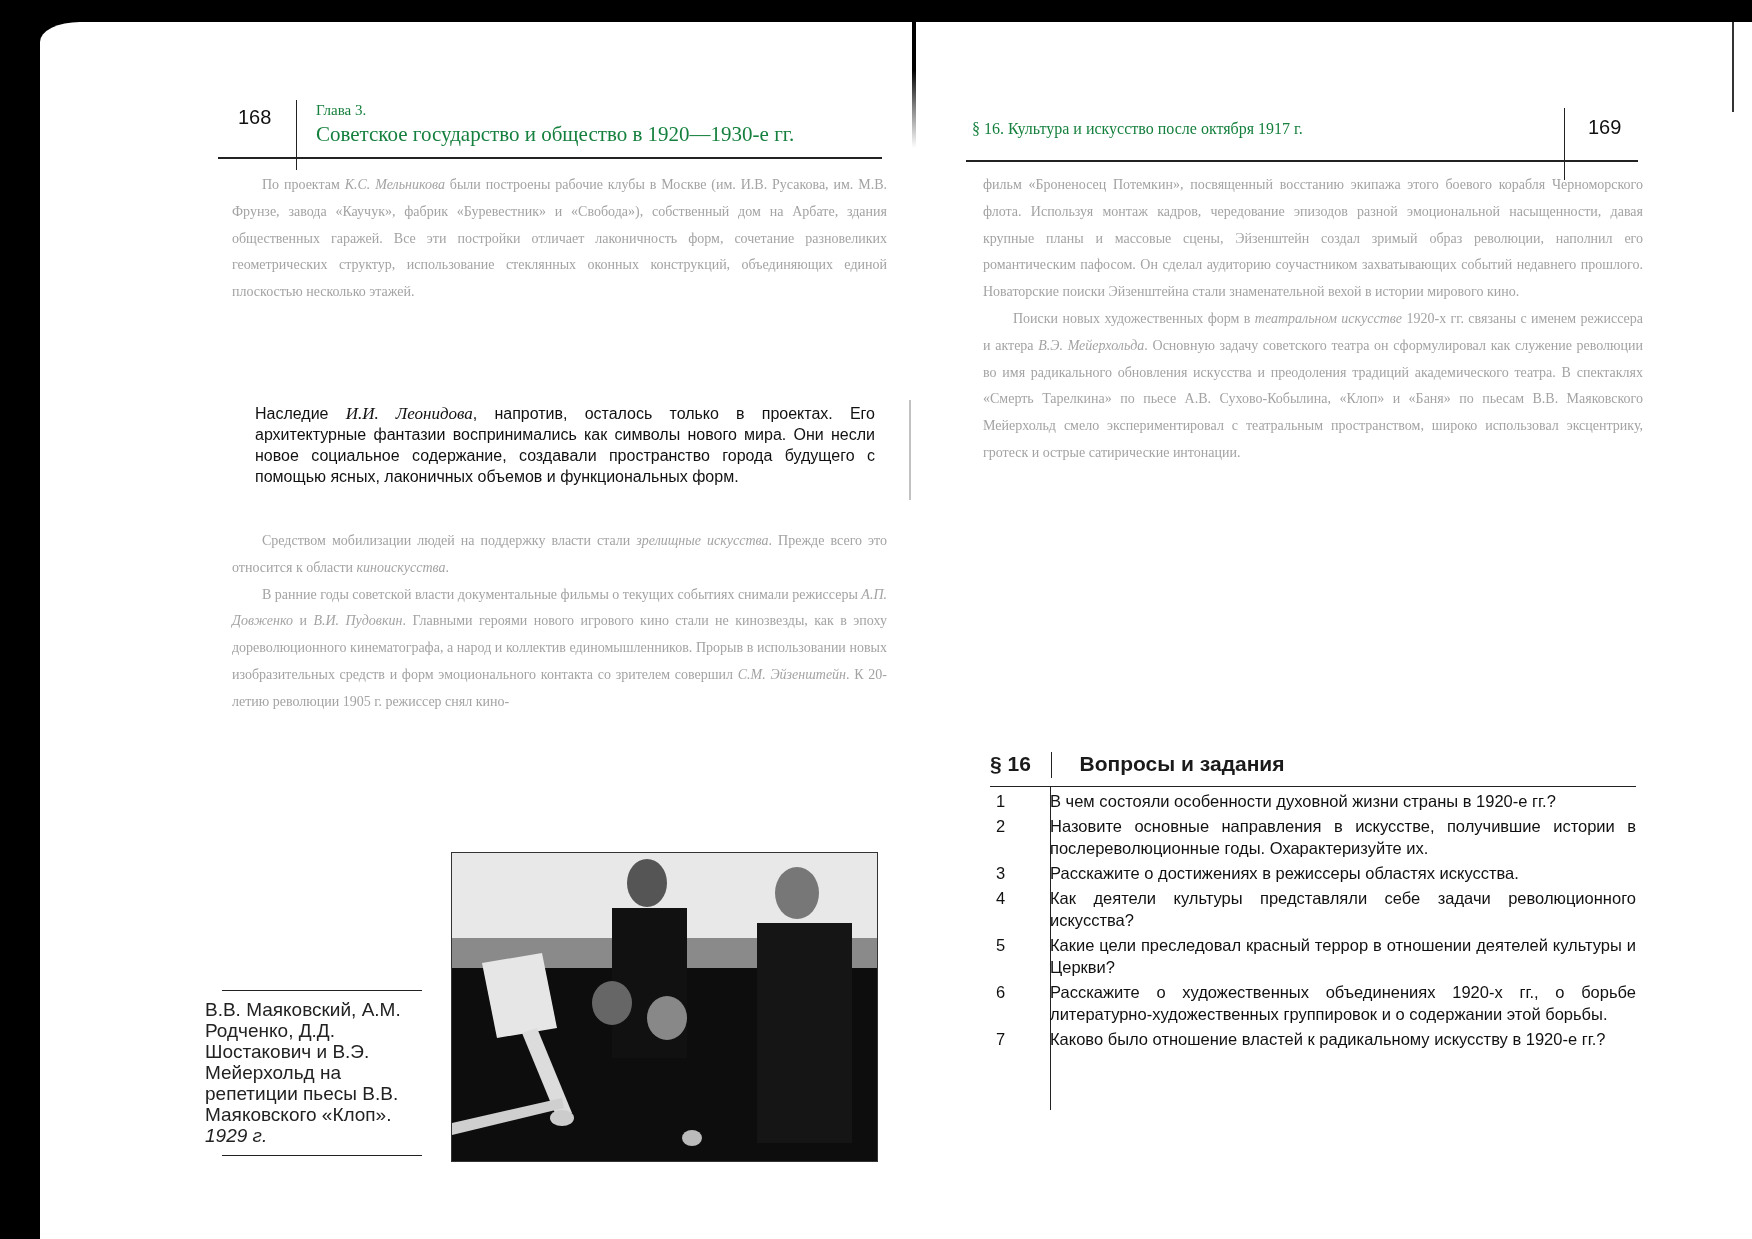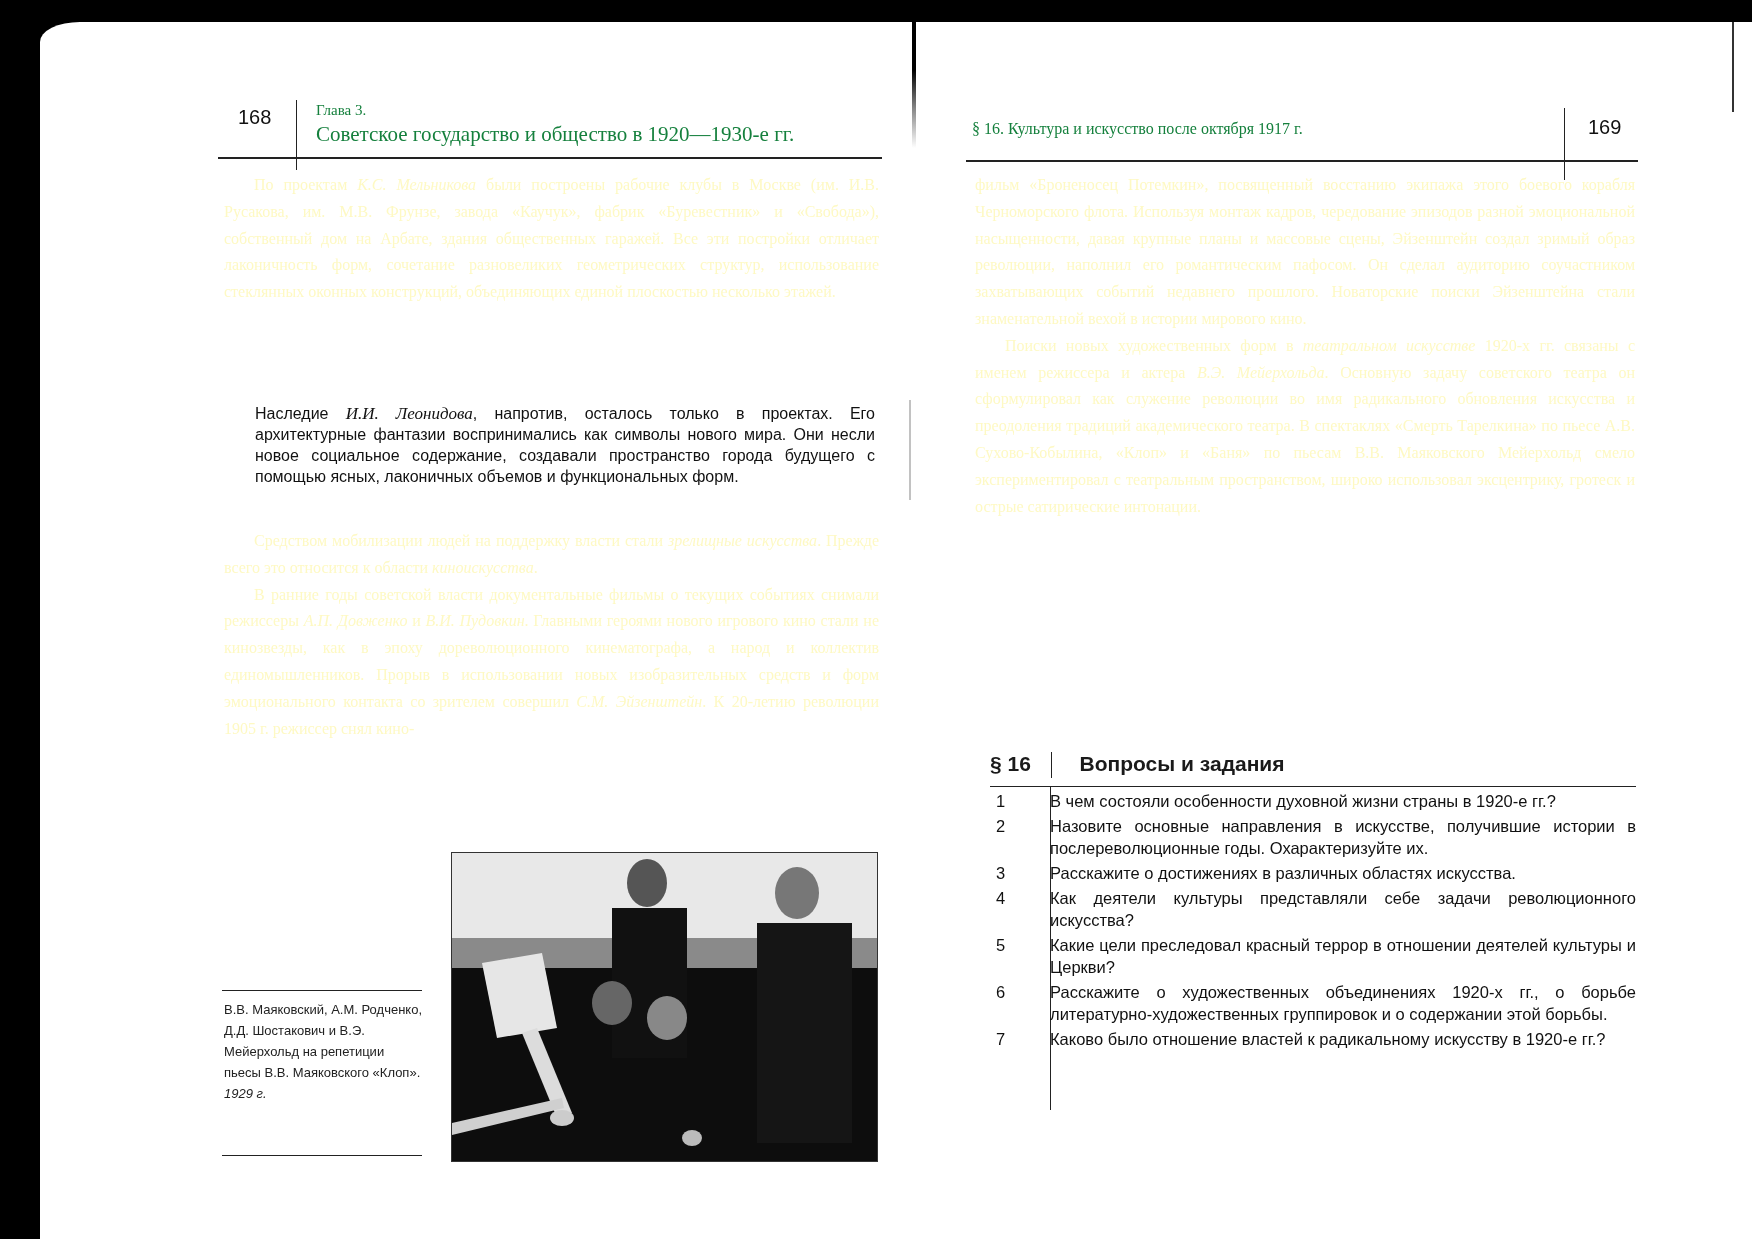--- a/index.html
+++ b/index.html
@@ -13,30 +13,30 @@
            background:linear-gradient(#000, #000 40%, #888 70%, transparent); }
   .spine2 { position:absolute; left:909px; top:400px; width:2px; height:100px; background:#999; opacity:.6; }
   .rightedge { position:absolute; left:1732px; top:22px; width:2px; height:90px; background:#333; }
 
   .header { position:absolute; font-family:"Liberation Serif", serif; }
   .pnum { position:absolute; font-family:"Liberation Sans", sans-serif; font-size:20px; color:#111; }
   .hdr-small { font-size:15px; color:#15803d; line-height:21px; }
   .rule { position:absolute; height:2px; background:#222; }
   .vrule { position:absolute; width:1px; background:#222; }
 
-  .col { position:absolute; font-size:16px; line-height:26.8px; text-align:justify; color:#fef9c3; }
+  .col { position:absolute; font-size:14px; line-height:26.8px; text-align:justify; color:#a3a3a3;margin-left:8px; }
   .col p { margin:0; text-indent:30px; }
   .col p.noind { text-indent:0; }
   .col i { font-style:italic; }
 
   .inset { position:absolute; left:255px; top:403px; width:620px; font-family:"Liberation Sans", sans-serif;
            font-size:16px; line-height:21px; color:#111; text-align:justify; }
 
-  .caption { position:absolute; left:224px; top:999px; width:200px; font-family:"Liberation Sans", sans-serif;
-             font-size:13px; line-height:21px; color:#222; }
+  .caption { position:absolute; left:205px; top:999px; width:200px; font-family:"Liberation Sans", sans-serif;
+             font-size:19px; line-height:21px; color:#222; }
   .photo { position:absolute; left:451px; top:852px; width:425px; height:308px; background:#0b0b0b; overflow:hidden; border:1px solid #333; }
 
   .qhead { position:absolute; left:990px; top:752px; font-family:"Liberation Sans", sans-serif; font-weight:bold; font-size:21px; }
   .qtable { position:absolute; left:990px; top:790px; width:646px; font-family:"Liberation Sans", sans-serif;
             font-size:16.5px; line-height:22px; color:#111; }
   .qrow { display:flex; }
   .qnum { width:60px; padding-left:6px; box-sizing:border-box; }
   .qtext { flex:1; text-align:justify; }
 </style>
 </head>
@@ -111,21 +111,21 @@
     <div class="qrow" style="margin-bottom: 3px;">
       <div class="qnum">1</div>
       <div class="qtext">В чем состояли особенности духовной жизни страны в 1920-е гг.?</div>
     </div>
     <div class="qrow" style="margin-bottom: 3px;">
       <div class="qnum">2</div>
       <div class="qtext">Назовите основные направления в искусстве, получившие истории в послереволюционные годы. Охарактеризуйте их.</div>
     </div>
     <div class="qrow" style="margin-bottom: 3px;">
       <div class="qnum">3</div>
-      <div class="qtext">Расскажите о достижениях в различных областях искусства.</div>
+      <div class="qtext">Расскажите о достижениях в режиссеры областях искусства.</div>
     </div>
     <div class="qrow" style="margin-bottom: 3px;">
       <div class="qnum">4</div>
       <div class="qtext">Как деятели культуры представляли себе задачи революционного искусства?</div>
     </div>
     <div class="qrow" style="margin-bottom: 3px;">
       <div class="qnum">5</div>
       <div class="qtext">Какие цели преследовал красный террор в отношении деятелей культуры и Церкви?</div>
     </div>
     <div class="qrow" style="margin-bottom: 3px;">

